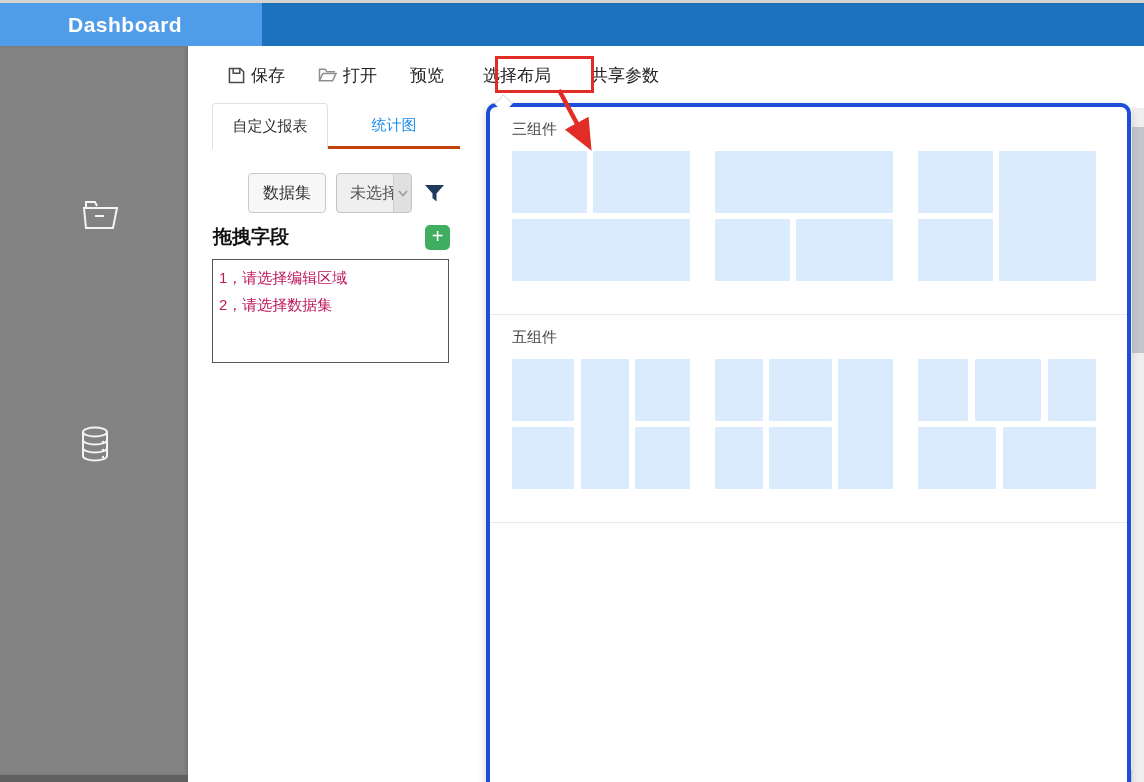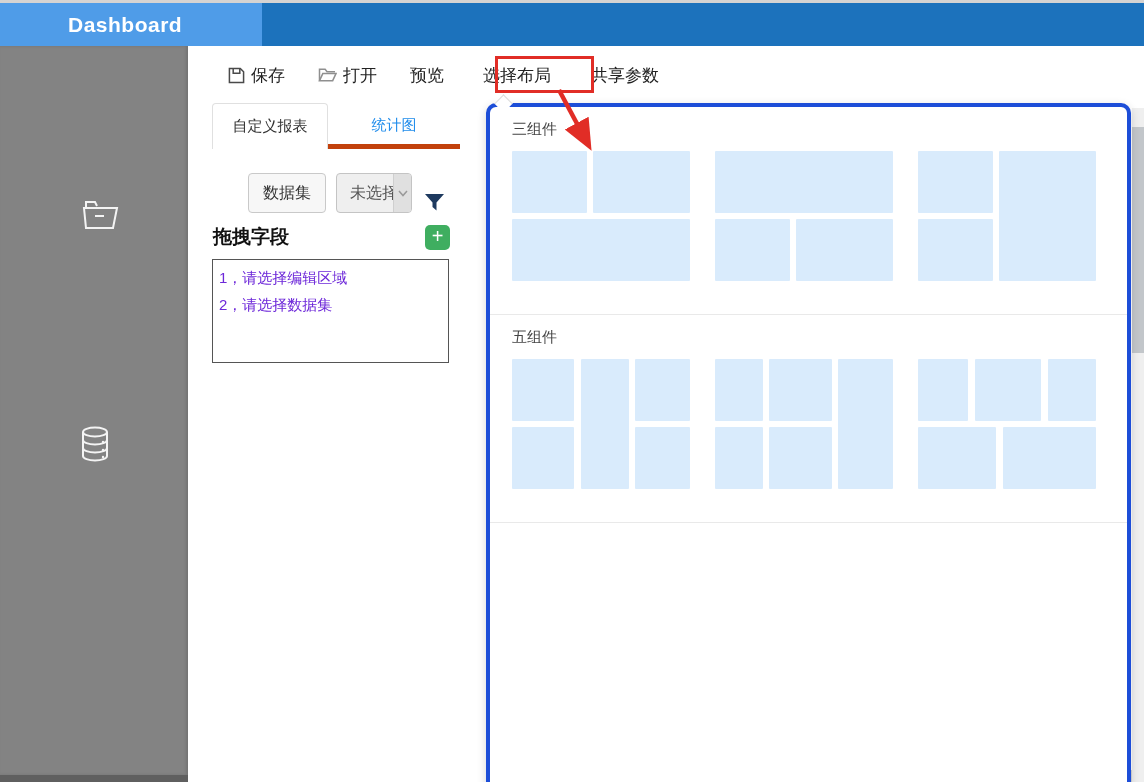--- a/index.html
+++ b/index.html
@@ -23,37 +23,37 @@
   .tb-item .ticon { margin-right:6px; display:flex; align-items:center; }
   .tb-item.select-layout { margin-left:6px; margin-right:40px; }
 
   .red-box { position:absolute; left:495px; top:56px; width:99px; height:37px; border:3px solid #e12d26; z-index:12; pointer-events:none; }
   .red-arrow { position:absolute; left:545px; top:84px; z-index:12; pointer-events:none; }
 
   .tabs { position:absolute; left:212px; top:103px; display:flex; }
   .tab-active { width:116px; height:46px; line-height:44px; text-align:center; font-size:15px; color:#333;
     background:#fff; border:1px solid #e0e0e0; border-bottom:none; border-radius:4px 4px 0 0; cursor:pointer; }
   .tab-inactive { width:132px; height:46px; line-height:44px; text-align:center; font-size:15px; color:#1f8ceb;
-    border-bottom:5px solid #c2410c; cursor:pointer; }
-
-  .dataset-row { position:absolute; left:212px; top:173px; display:flex; align-items:flex-end;padding-left:36px; }
+    border-bottom:3px solid #c2410c; cursor:pointer; }
+
+  .dataset-row { position:absolute; left:212px; top:173px; display:flex; align-items:center;padding-left:36px; }
   .btn-dataset { height:40px; padding:0 14px; background:#f7f7f7; border:1px solid #c9c9c9; border-radius:4px;
     font-size:16px; color:#333; display:flex; align-items:center; cursor:pointer; }
   .select-box { margin-left:10px; width:76px; height:40px; border:1px solid #c4c4c4; border-radius:4px;
     background:#efefef; display:flex; overflow:hidden; cursor:pointer; }
   .select-text { flex:1; font-size:16px; color:#555; line-height:38px; padding-left:6px; white-space:nowrap; overflow:hidden;margin-left:7px; }
   .select-arrow { width:18px; background:#e0e0e0; border-left:1px solid #cfcfcf; display:flex; align-items:center; justify-content:center; }
   .filter-btn { margin-left:12px; cursor:pointer; display:flex; align-items:center; }
 
   .drag-title { position:absolute; left:213px; top:224px; font-size:19px; font-weight:bold; color:#111; }
   .add-btn { position:absolute; left:425px; top:225px; width:25px; height:25px; border-radius:5px;
     color:#fff; font-size:20px; line-height:23px; text-align:center; cursor:pointer; }
   .instruction-box { position:absolute; left:212px; top:259px; width:237px; height:104px; border:1px solid #555;
     background:#fff; padding:4px 6px; }
-  .instruction-box div { font-size:15px; color:#6d28d9; line-height:27px; white-space:nowrap; }
+  .instruction-box div { font-size:15px; color:#be185d; line-height:27px; white-space:nowrap; }
 
   .bg-bottom-right { position:absolute; left:486px; top:770px; width:658px; height:12px; background:#d7d7d7; }
 
   .scroll-track { position:absolute; left:1132px; top:108px; width:12px; height:674px; background:#efefef; }
   .scroll-thumb { position:absolute; left:0; top:19px; width:12px; height:226px; background:#c2c6ca; cursor:grab; }
 
   .layout-panel { position:absolute; left:486px; top:103px; width:645px; height:772px; background:#fff;
     border:4px solid #1d4ed8; border-radius:10px; box-shadow:0 3px 10px rgba(0,0,0,.16); z-index:5; overflow:hidden; }
   .panel-notch { position:absolute; left:497px; top:97px; width:13px; height:13px; background:#fff;
     border-left:1px solid #dcdcdc; border-top:1px solid #dcdcdc; transform:rotate(45deg); z-index:6; }

